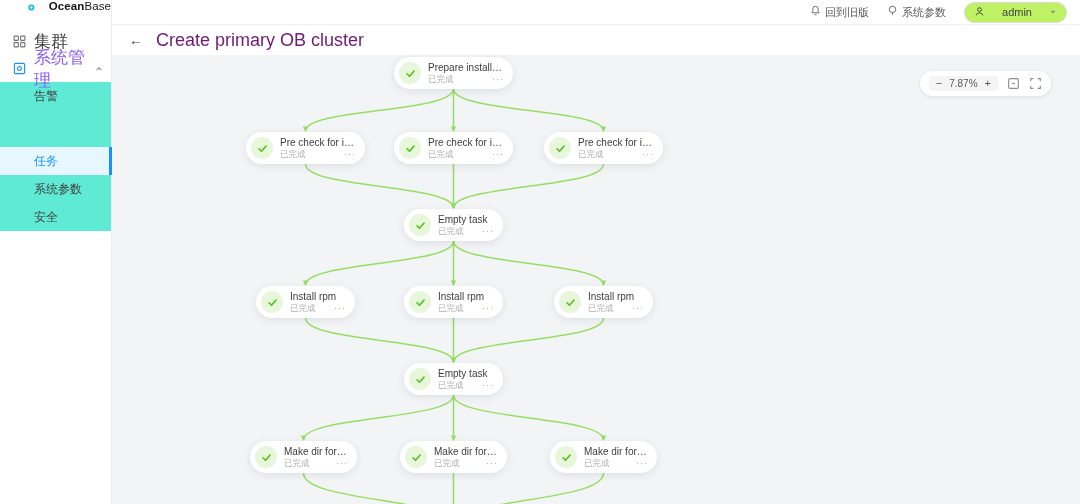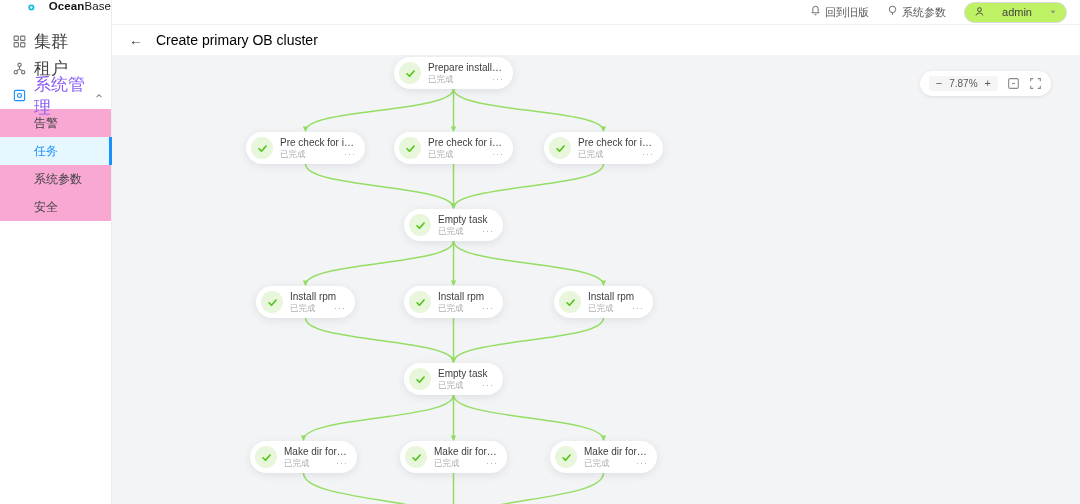--- a/index.html
+++ b/index.html
@@ -17,42 +17,42 @@
   .logo { display:flex; align-items:flex-start; gap:14px; height:25px; padding-left:28px; }
   .logo-text { font-size:11.5px; color:#141414; letter-spacing:.1px; }
   .logo-text .bold { font-weight:700; }
   .menu { padding-top:3px; }
   .mi { display:flex; align-items:center; height:27px; padding:0 8px 0 13px;
     font-size:17px; color:#434343; cursor:pointer; position:relative; }
   .mi .mic { width:13px; height:13px; margin-right:8px; color:#737373; display:flex; flex:none; }
   .mi.active { color:#8b5cf6; }
   .mi.active .mic { color:#1890ff; }
   .chev { margin-left:auto; color:#8c8c8c; display:flex; }
-  .submenu { background:#f9a8d4; }
+  .submenu { background:#5eead4; }
   .smi { display:flex; align-items:center; height:28px; padding-left:34px;
     font-size:12px; color:#434343; position:relative; cursor:pointer; }
-  .smi.selected { background:#e6f7ff; color:#1890ff; }
+  .smi.selected { background:#e6f7ff; color:#1890ff;margin-top:37px; }
   .smi.selected::after { content:""; position:absolute; right:-1px; top:0; width:3px;
     height:100%; background:#1890ff; }
 
   
   .topbar { position:absolute; left:112px; top:0; right:0; height:25px; background:#fff;
     border-bottom:1px solid #f0f0f0; display:flex; align-items:center;
     justify-content:flex-end; gap:18px; padding-right:13px; font-size:11px; color:#595959; z-index:2; }
   .tlink { display:flex; gap:4px; cursor:pointer; }
   .tlink .ticon { display:flex; color:#595959; }
   .userpill { display:flex; align-items:center; gap:17px; border:1px solid #d9d9d9;
     border-radius:11px; height:21px; padding:0 9px; background:#bef264; cursor:pointer; color:#434343; }
   .caret { display:flex; color:#8c8c8c; }
 
   
   .pageheader { position:absolute; left:112px; top:25px; right:0; height:30px; background:#fff;
     display:flex; align-items:center; gap:13px; padding-left:17px; z-index:2; }
   .back { font-size:14px; color:#404040; cursor:pointer; line-height:1; }
-  .ptitle { font-size:14px; color:#000000; font-weight:500; }
+  .ptitle { font-size:18px; color:#701a75; font-weight:500; }
 
   
   .canvas { position:absolute; left:112px; top:55px; width:968px; height:449px;
     background:#f3f4f6; overflow:hidden; }
   svg.edges { position:absolute; left:0; top:0; pointer-events:none; }
   .edge { stroke:#95de64; stroke-width:1.5; fill:none; }
 
   .node { position:absolute; height:32px; background:#fff; border-radius:16px;
     box-shadow:0 2px 8px rgba(31,45,61,.10); display:flex; align-items:center;
     padding:0 9px 0 5px; cursor:pointer; }
@@ -94,31 +94,20 @@
           <svg width="13" height="13" viewBox="0 0 14 14" fill="none" stroke="currentColor" stroke-width="1.2">
             <rect x="1.2" y="1.2" width="4.6" height="4.6" rx="0.8"></rect>
               <rect x="8.2" y="1.2" width="4.6" height="4.6" rx="0.8"></rect>
             <rect x="1.2" y="8.2" width="4.6" height="4.6" rx="0.8"></rect>
               <rect x="8.2" y="8.2" width="4.6" height="4.6" rx="0.8"></rect>
           </svg>
         </span>
         <span>集群</span>
       </div>
 
-      <div class="mi">
-        <span class="mic">
-          <svg width="13" height="13" viewBox="0 0 14 14" fill="none" stroke="currentColor" stroke-width="1.2">
-            <circle cx="7" cy="3" r="1.8"></circle>
-              <circle cx="3" cy="11" r="1.8"></circle>
-              <circle cx="11" cy="11" r="1.8"></circle>
-            <path d="M7 4.8 V7.4 M7 7.4 L3.8 9.6 M7 7.4 L10.2 9.6"></path>
-          </svg>
-        </span>
-        <span>租户</span>
-      </div>
 
 
       <div class="mi active">
         <span class="mic">
           <svg width="13" height="13" viewBox="0 0 14 14" fill="none" stroke="currentColor" stroke-width="1.2">
             <rect x="1.5" y="1.5" width="11" height="11" rx="1.3"></rect>
             <circle cx="7" cy="7" r="2.1"></circle>
           </svg>
         </span>
         <span>系统管理</span>

